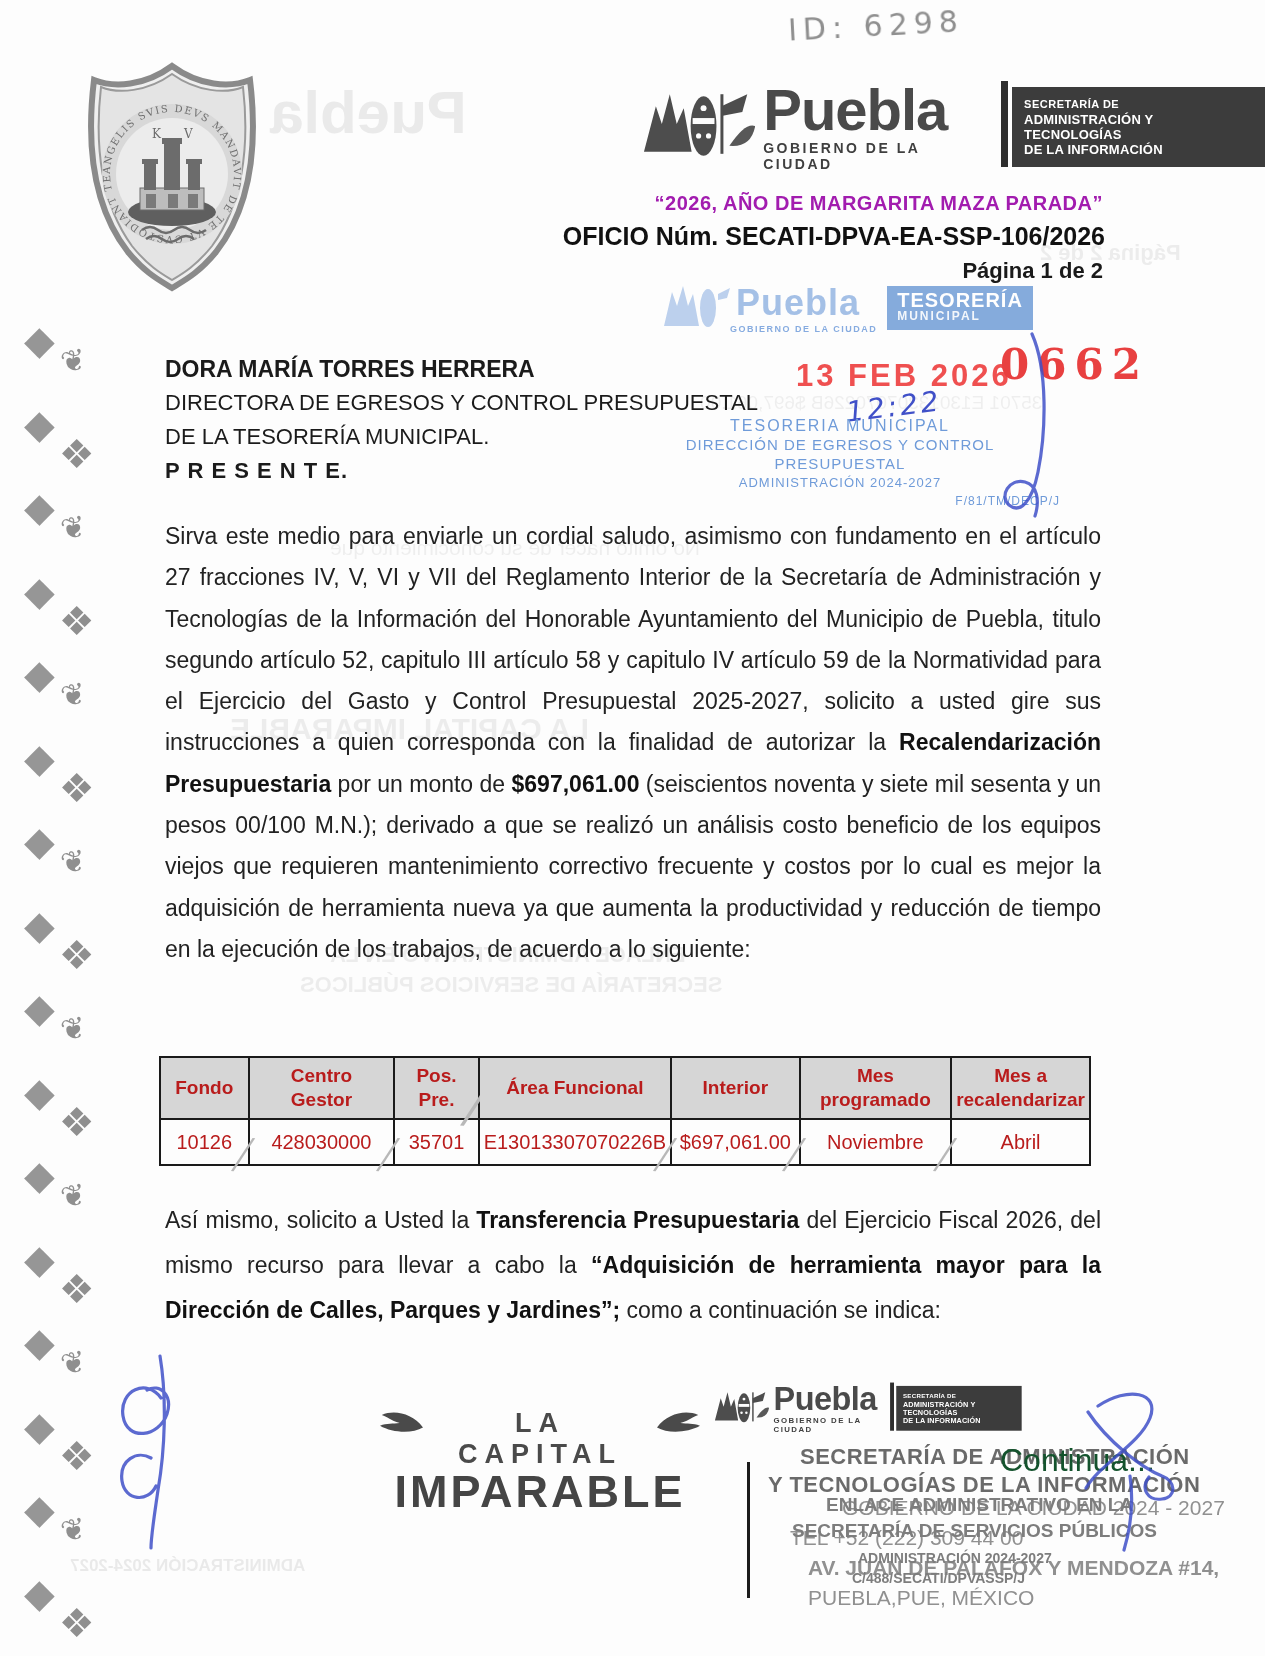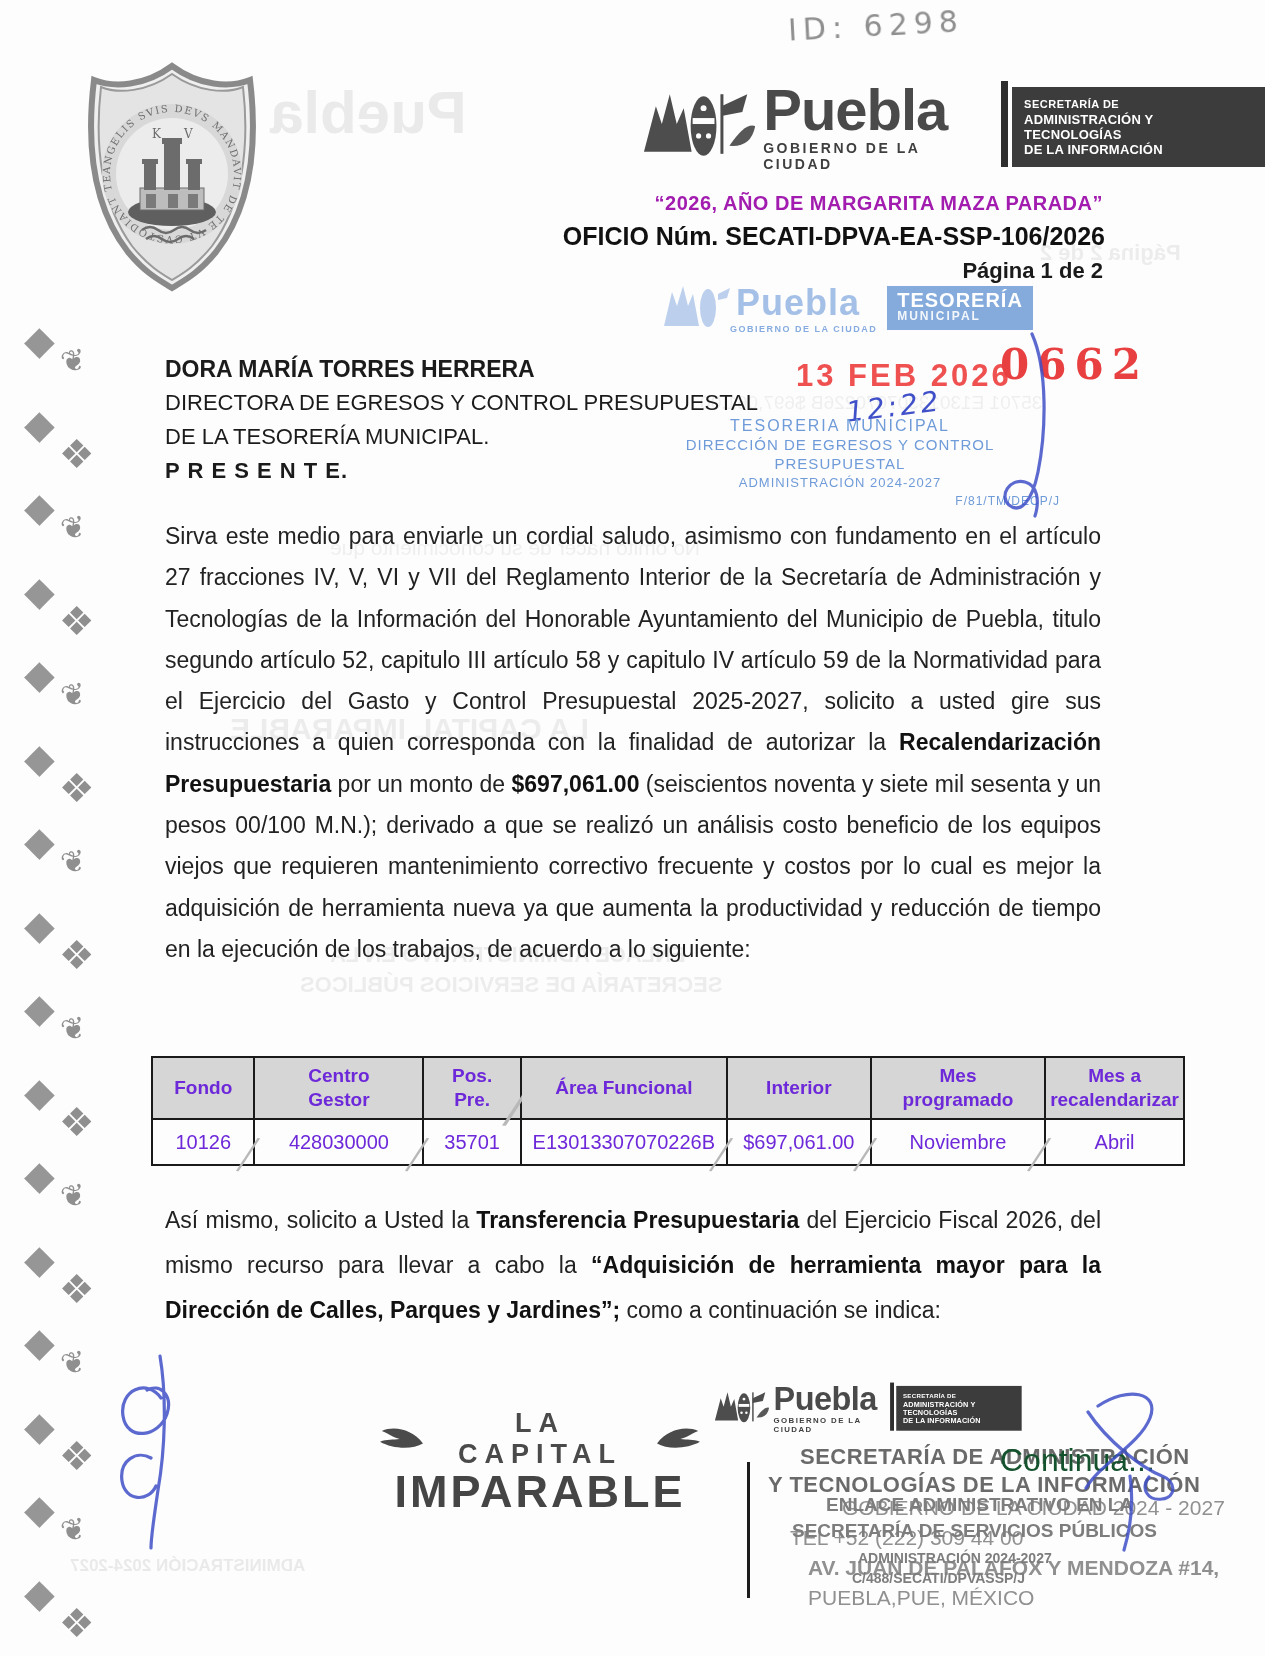--- a/index.html
+++ b/index.html
@@ -73,40 +73,40 @@
   .recipient span{display:block;}
 
   
   .para{position:absolute;left:165px;width:936px;font-size:23px;color:#222;margin:0;
         text-align:justify;}
   .p1{top:516px;line-height:41.3px;}
   .p2{top:1198px;line-height:45px;}
   .para b{color:#111;}
 
   
-  .budget-table{position:absolute;left:151px;top:1056px;width:1034px;border-collapse:collapse;
-                font-size:20px;color:#6d28d9;}
+  .budget-table{position:absolute;left:159px;top:1056px;width:932px;border-collapse:collapse;
+                font-size:20px;color:#b91c1c;}
   .budget-table th,.budget-table td{border:2.5px solid #1a1a1a;text-align:center;position:relative;}
   .budget-table th{background:#d6d6d6;font-size:19px;font-weight:bold;height:56px;padding:2px 4px;}
   .budget-table th span{white-space:pre-line;display:block;line-height:24px;}
   .budget-table td{height:44px;font-size:20px;padding:0 4px;}
   td.mark::after,th.mark::after{content:"╱";position:absolute;right:-4px;bottom:-8px;
        color:#b8b8b8;font-size:30px;transform:rotate(6deg);}
 
   
   .fs-big{position:absolute;font-size:22px;font-weight:bold;color:#6a6a6a;letter-spacing:.5px;
           filter:blur(.25px);white-space:nowrap;}
   .continua{position:absolute;left:1000px;top:1442px;font-size:32px;color:#14532d;}
   .f-rule{position:absolute;left:747px;top:1462px;width:2.5px;height:136px;background:#1c1c1c;}
   .fp{position:absolute;font-size:21px;color:#909090;white-space:nowrap;filter:blur(.2px);}
   .fstamp2{position:absolute;font-weight:bold;color:#7d7d7d;white-space:nowrap;filter:blur(.25px);}
 
   
   .capital{position:absolute;left:380px;top:1408px;width:320px;text-align:center;color:#4a4a4a;}
-  .cap-row{display:flex;align-items:center;justify-content:center;gap:15px;}
+  .cap-row{display:flex;justify-content:center;gap:15px;}
   .cap1{font-size:27px;font-weight:bold;letter-spacing:7px;}
   .cap2{font-size:45px;font-weight:900;letter-spacing:3px;line-height:44px;color:#454545;}
 
   .ink{position:absolute;left:0;top:0;pointer-events:none;}
 </style>
 </head>
 <body>
 
 <div class="page">
 

